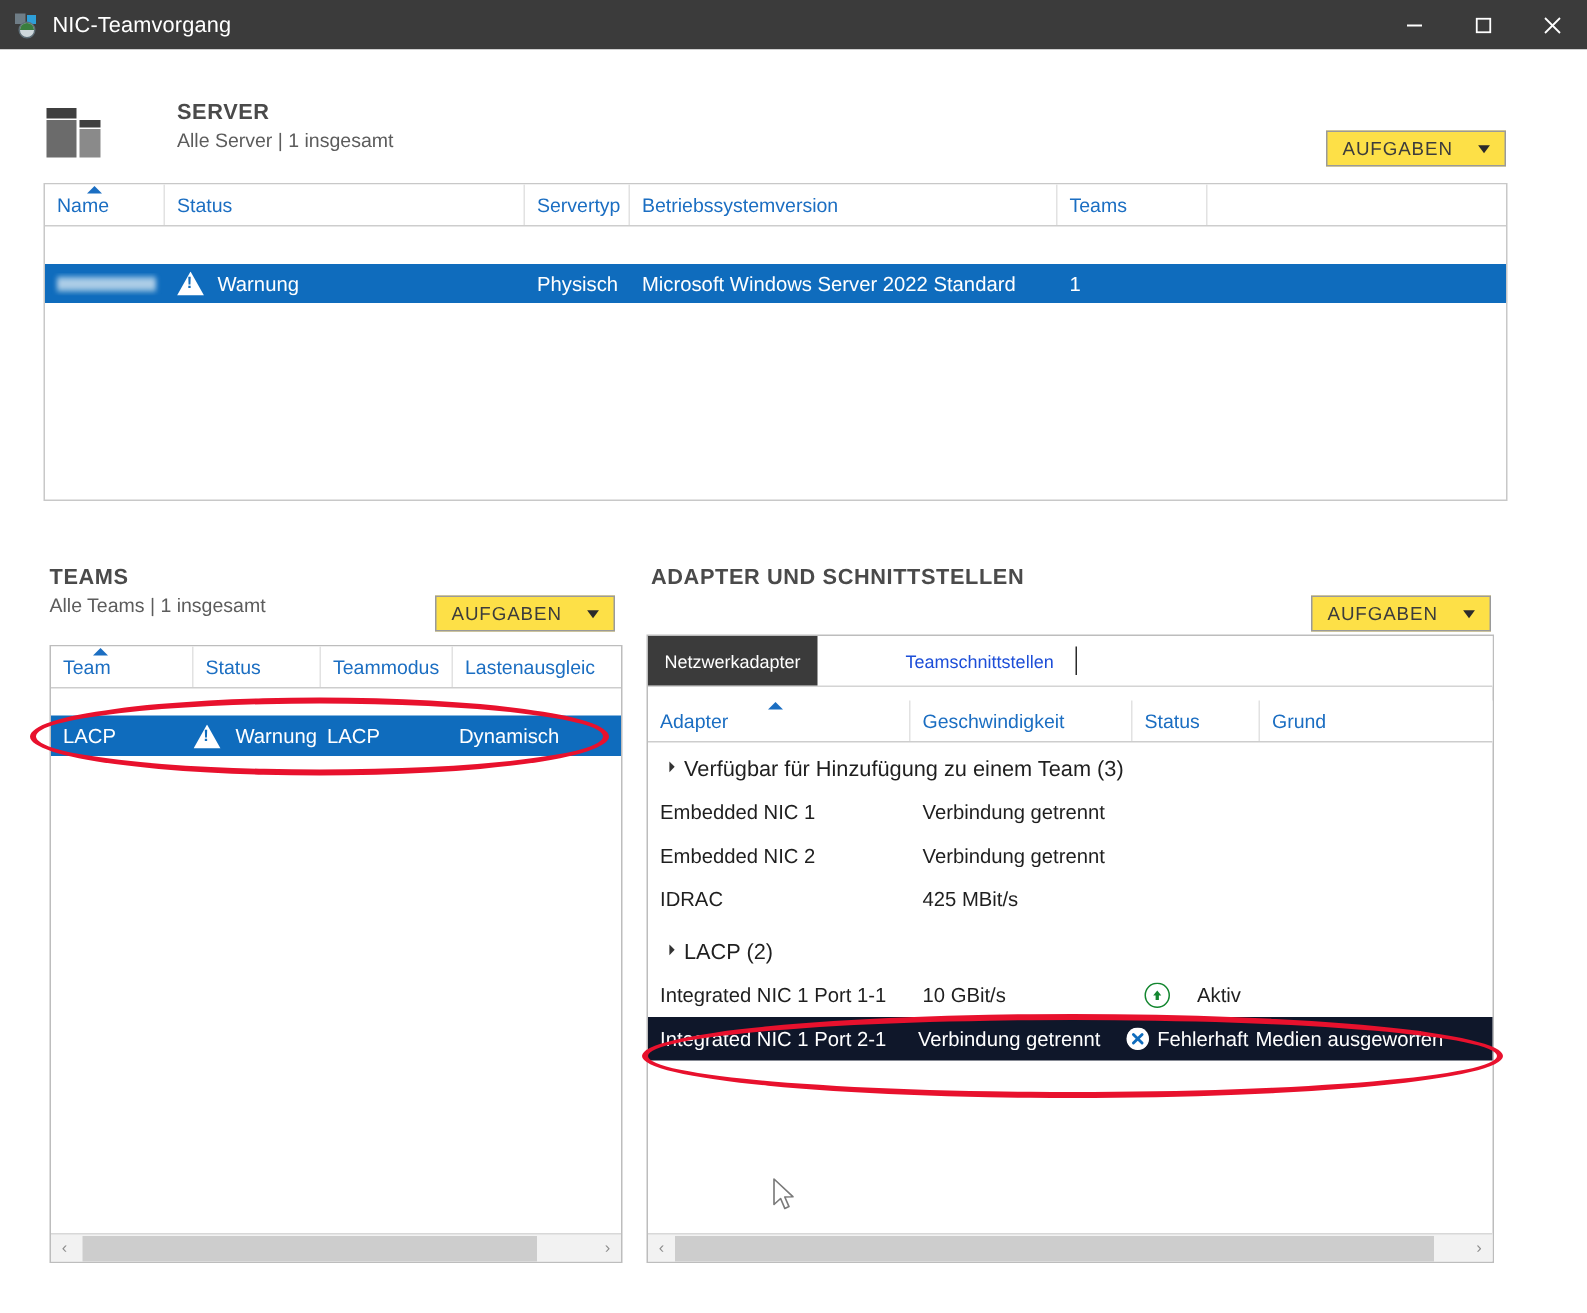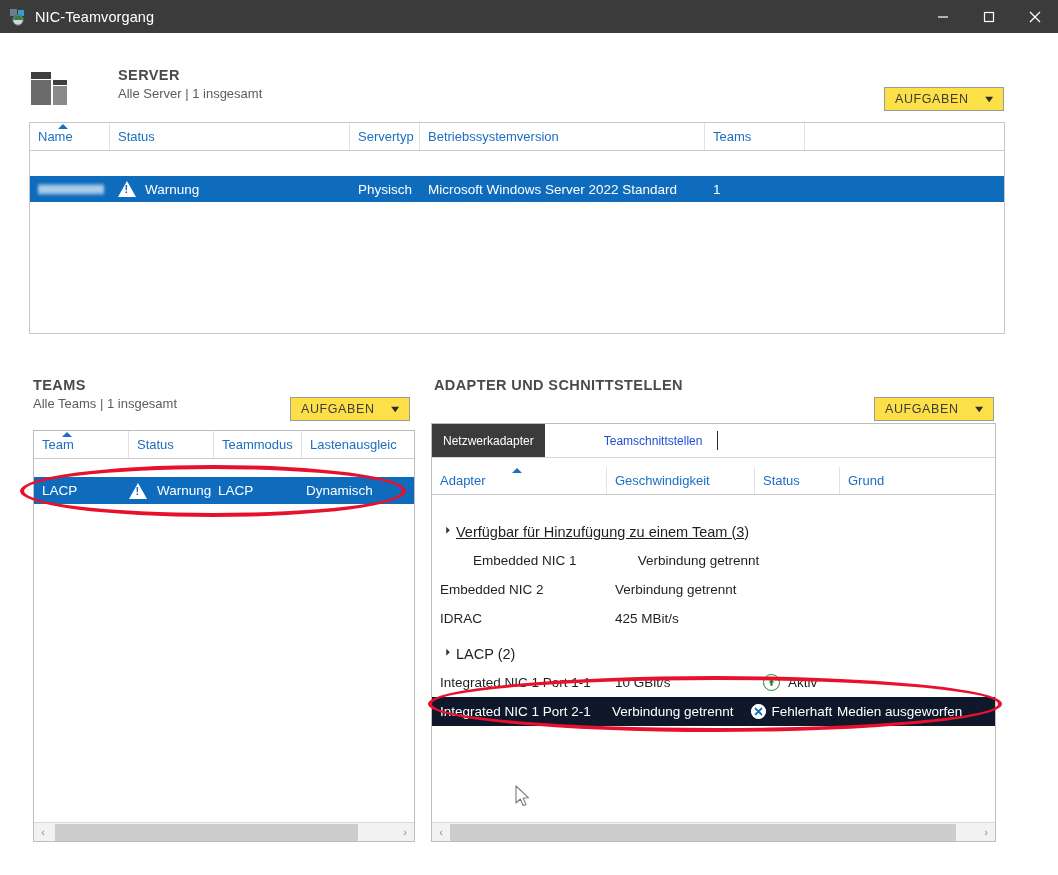--- a/index.html
+++ b/index.html
@@ -468,26 +468,26 @@
     <div class="grid-header" style="margin-top:9px;">
       <div class="col" style="width:175px;">
         <span class="sort-asc" style="left:80px;"></span>
         <span>Adapter</span>
       </div>
       <div class="col" style="width:148px;">Geschwindigkeit</div>
       <div class="col" style="width:85px;">Status</div>
       <div class="col last" style="width:155px;">Grund</div>
     </div>
 
-    <div class="group-row" style="margin-top:22px;text-decoration:underline;">
+    <div class="group-row" style="margin-top:3px;">
       <span class="group-tri"></span>
       <span>Verfügbar für Hinzufügung zu einem Team (3)</span>
     </div>
     <div class="data-row">
-      <div class="cell" style="width:175px;margin-left:33px;">Embedded NIC 1</div>
+      <div class="cell" style="width:175px;">Embedded NIC 1</div>
       <div class="cell" style="width:148px;">Verbindung getrennt</div>
       <div class="cell" style="width:85px;"></div>
       <div class="cell" style="width:155px;"></div>
     </div>
     <div class="data-row">
       <div class="cell" style="width:175px;">Embedded NIC 2</div>
       <div class="cell" style="width:148px;">Verbindung getrennt</div>
       <div class="cell" style="width:85px;"></div>
       <div class="cell" style="width:155px;"></div>
     </div>
@@ -504,21 +504,21 @@
     </div>
     <div class="data-row">
       <div class="cell" style="width:175px;">Integrated NIC 1 Port 1-1</div>
       <div class="cell" style="width:148px;">10 GBit/s</div>
       <div class="cell" style="width:85px; display:flex; align-items:center;">
         <span class="status-icon icon-active">
           <svg width="9" height="9" viewBox="0 0 9 9">
               <path d="M4.5 1.3 L7.2 4.6 H5.6 V7.7 H3.4 V4.6 H1.8 Z" fill="#13862f"></path>
             </svg>
         </span>
-        <span style="margin-left:8px;">Aktiv</span>
+        <span style="margin-left:18px;">Aktiv</span>
       </div>
       <div class="cell" style="width:155px;"></div>
     </div>
     <div class="data-row sel">
       <div class="cell" style="width:175px;">Integrated NIC 1 Port 2-1</div>
       <div class="cell" style="width:148px;">Verbindung getrennt</div>
       <div class="cell" style="width:85px; display:flex; align-items:center; padding-left:2px;">
         <span class="status-icon icon-fault">
           <svg width="15" height="15" viewBox="0 0 15 15">
             <circle cx="7.5" cy="7.5" r="7.2" fill="#ffffff"></circle>

